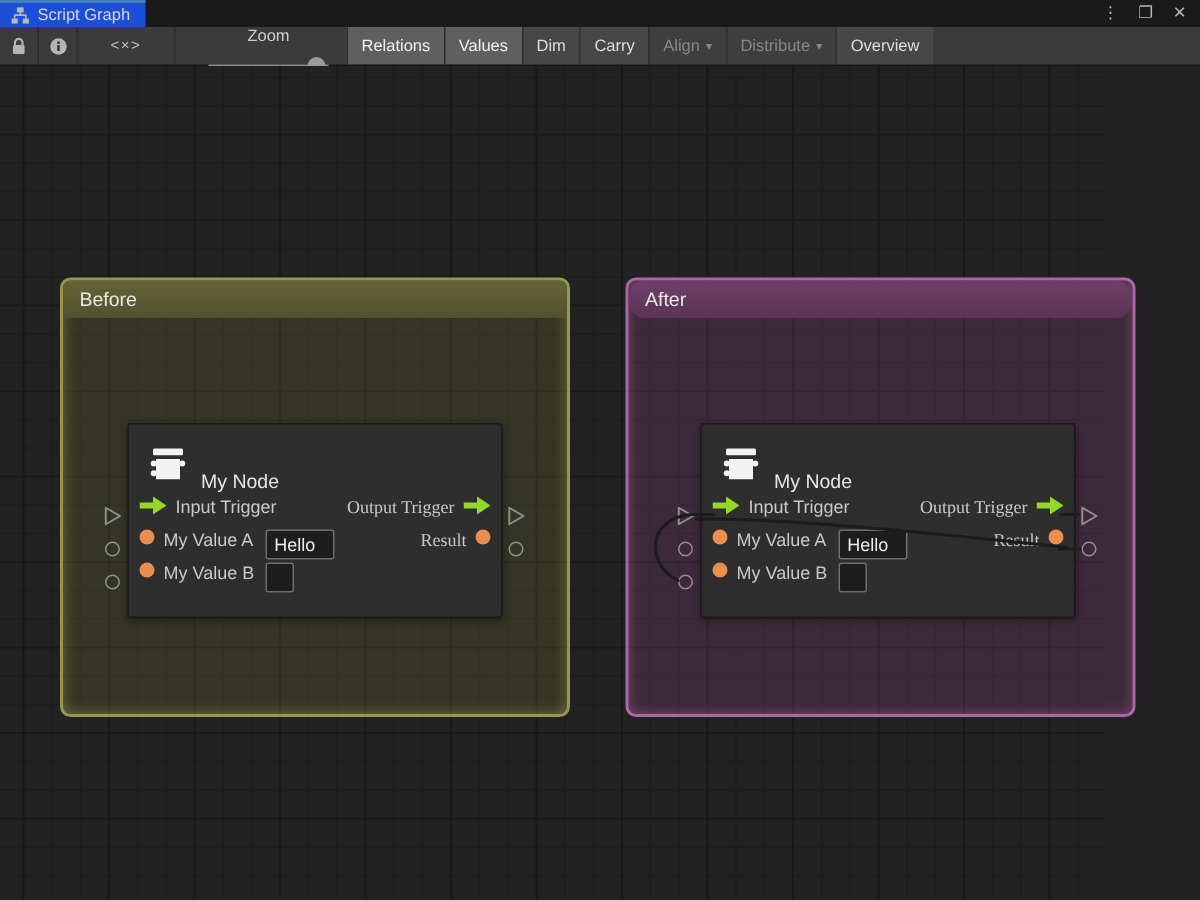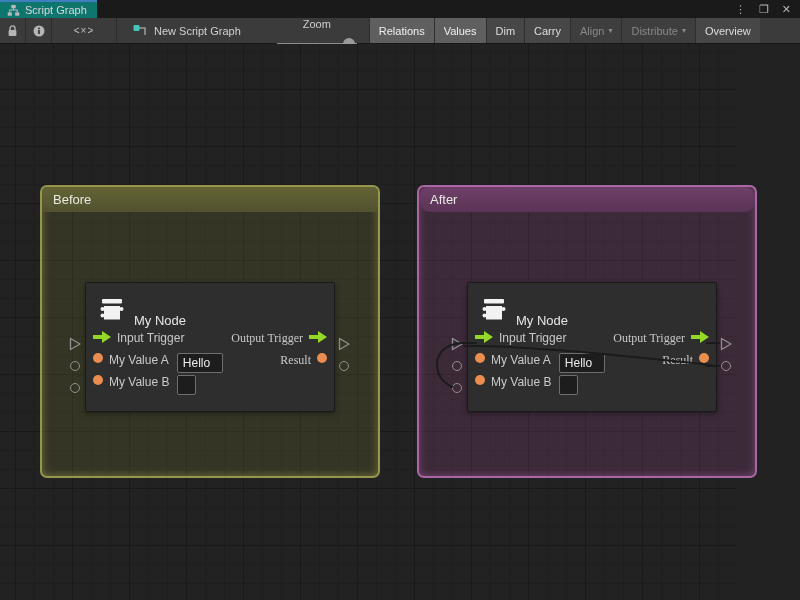--- a/index.html
+++ b/index.html
@@ -2,21 +2,21 @@
 <html><head>
 <meta charset="utf-8">
 <style>
   * { box-sizing: border-box; margin: 0; padding: 0; }
   html,body { width:800px; height:600px; overflow:hidden; background:#222;
     font-family:"Liberation Sans", sans-serif; -webkit-font-smoothing:antialiased; }
 
   
   .tabbar { position:absolute; left:0; top:0; width:800px; height:18px; background:#1a1a1a;
     display:flex; align-items:stretch; }
-  .tab { display:flex; align-items:center; gap:5px; padding:0 10px 0 7px; background:#0f766e;
+  .tab { display:flex; align-items:center; gap:5px; padding:0 10px 0 7px; background:#1d4ed8;
     border-top:2px solid #3f7fbf; color:#d8d8d8; font-size:11px; }
   .win-controls { margin-left:auto; display:flex; align-items:center; gap:13px; padding-right:9px;
     color:#b5b5b5; font-size:11px; }
   .win-controls span { cursor:default; line-height:1; }
 
   
   .toolbar { position:absolute; left:0; top:18px; width:800px; height:26px; background:#3b3b3b;
     border-bottom:1px solid #171717; display:flex; align-items:stretch; color:#cfcfcf; font-size:11px; }
   .sep { width:1px; background:#2c2c2c; }
   .icon-cell { width:25px; display:flex; align-items:center; justify-content:center; }
@@ -114,27 +114,20 @@
       <circle cx="6" cy="6" r="5.5" fill="#b5b5b5"></circle>
       <rect x="5.2" y="5" width="1.6" height="4" fill="#2c2c2c"></rect>
       <rect x="5.2" y="2.6" width="1.6" height="1.6" fill="#2c2c2c"></rect>
     </svg>
   </div>
   <div class="sep"></div>
   <div class="code-cell">
     <span>&lt;×&gt;</span>
   </div>
   <div class="sep"></div>
-  <div class="newgraph">
-    <svg width="15" height="14" viewBox="0 0 15 14">
-      <path d="M4 4 L12 4 L12 11" fill="none" stroke="#9a9a9a" stroke-width="1.6"></path>
-      <rect x="0.5" y="1" width="6" height="6" rx="1.2" fill="#45c5b8"></rect>
-    </svg>
-    <span>New Script Graph</span>
-  </div>
   <div class="zoomgrp">
     <span>Zoom</span>
     <div class="slider">
       <div class="track"></div>
       <div class="handle" style="left:66px"></div>
     </div>
     <span>1x</span>
   </div>
   <div class="btnstrip">
     <div class="btn active">

